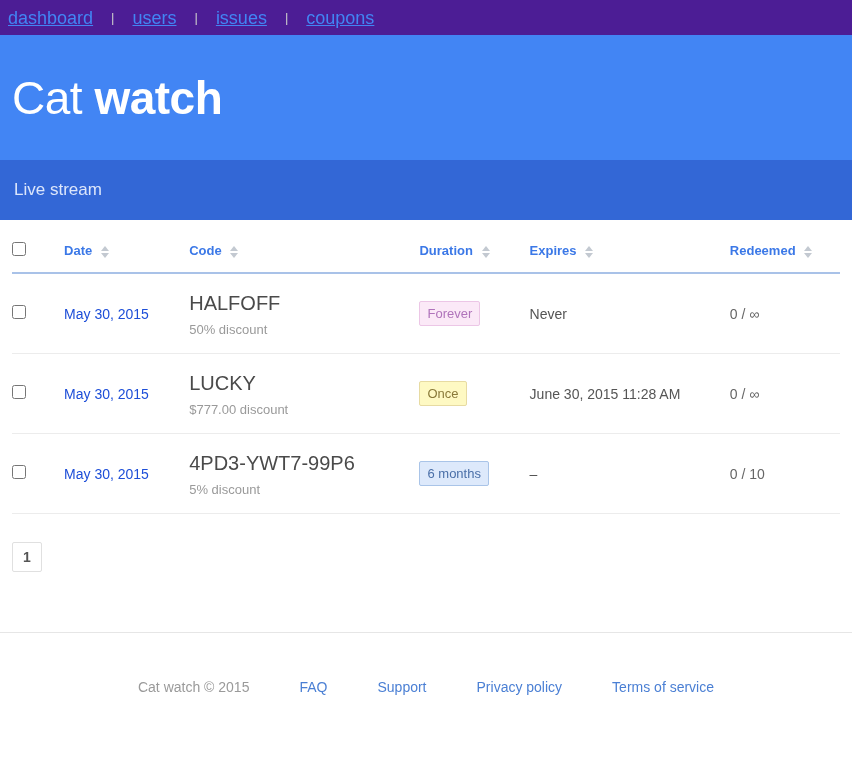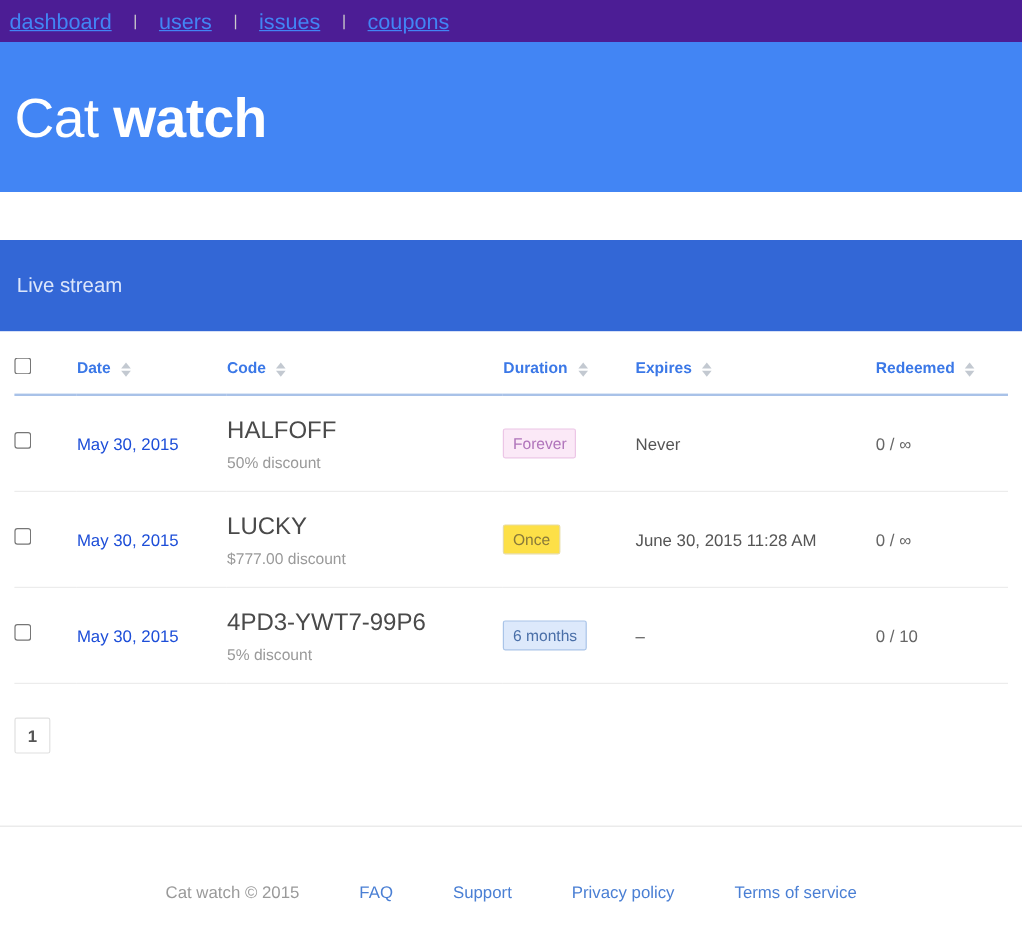--- a/index.html
+++ b/index.html
@@ -51,26 +51,25 @@
     font-size: 46px;
     line-height: 46px;
     font-weight: 300;
     letter-spacing: -0.5px;
   }
   .brand .bold { font-weight: 700; }
 
   
   .navbar {
     background: #3367d6;
-    height: 76px;
+    height: 60px;
     display: flex;
     align-items: center;
     box-sizing: border-box;
     padding: 0 14px 0 14px;
-    margin-top: 40px;
   }
   .navbar .left { flex: 1; }
   .navbar .right { display: flex; align-items: center; }
   .nav-link {
     color: #dce6fb;
     font-size: 17px;
     text-decoration: none;
     margin-right: 38px;
   }
   .nav-link.last { margin-right: 0; }
@@ -171,21 +170,21 @@
   .cell-red  { font-size: 14px; color: #666666; }
 
   .badge {
     display: inline-block;
     font-size: 13px;
     padding: 4px 7px;
     border-radius: 2px;
     line-height: 15px;
   }
   .badge.forever { background: #fbe9f7; border: 1px solid #ecc6e6; color: #b074bb; }
-  .badge.once    { background: #fde047; border: 1px solid #e7dba2; color: #8a7a3a; }
+  .badge.once    { background: #fef9c3; border: 1px solid #e7dba2; color: #8a7a3a; }
   .badge.months  { background: #dde9fb; border: 1px solid #a9c4e8; color: #4a6fa8; }
 
   input[type="checkbox"] {
     width: 14px; height: 14px;
     margin: 0;
     cursor: pointer;
   }
 
   
   .pager { margin-top: 28px; }

